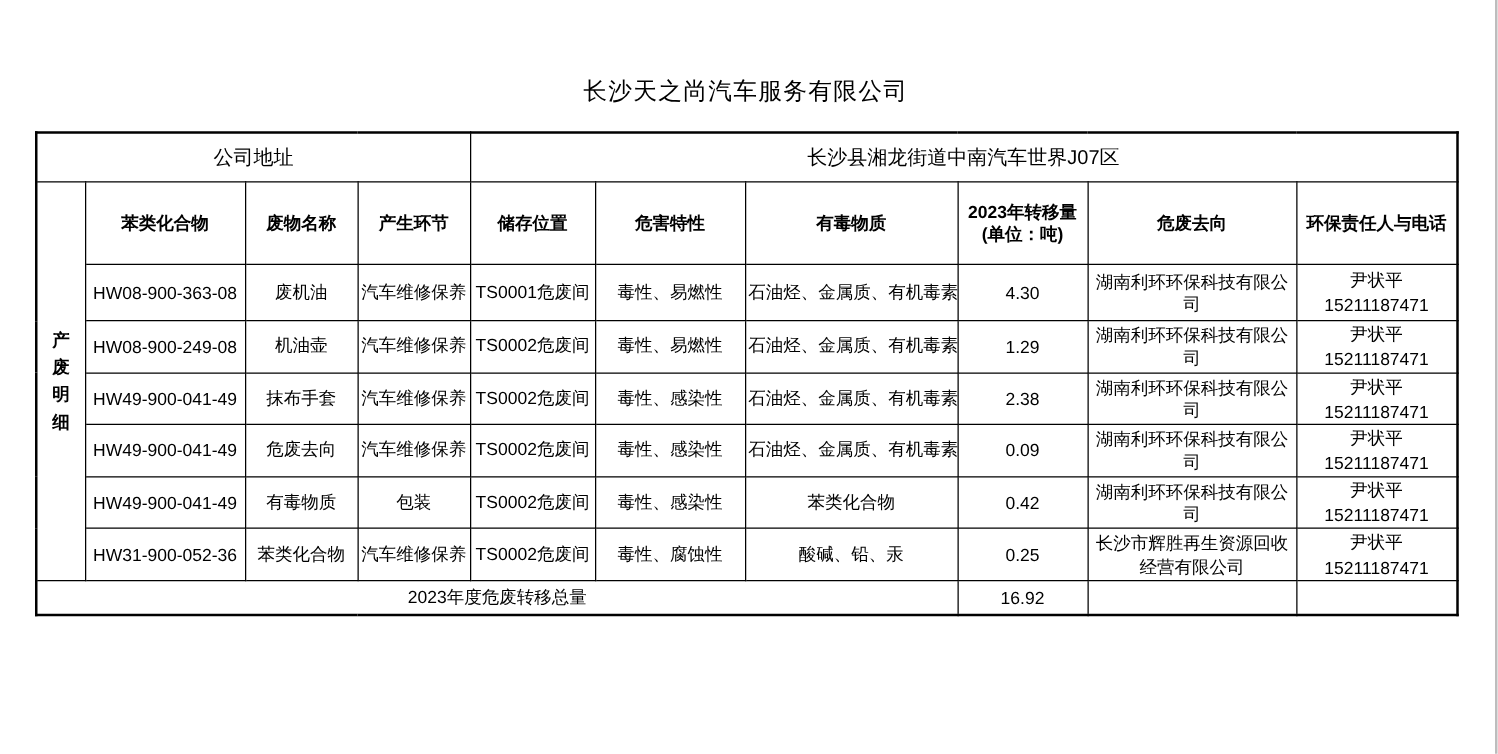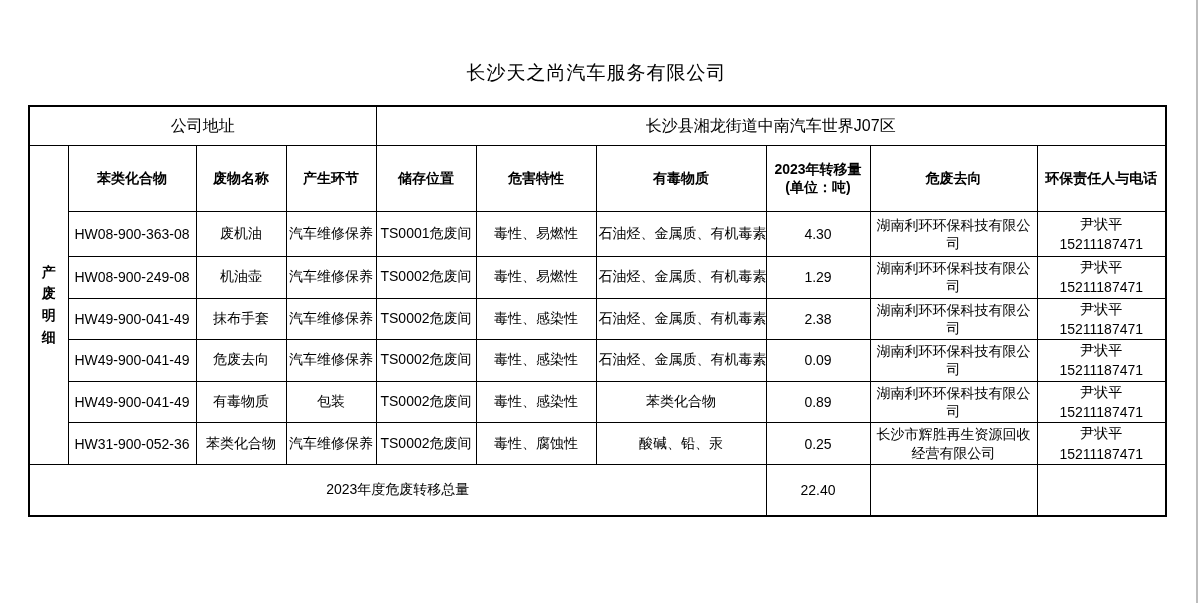--- a/index.html
+++ b/index.html
@@ -20,21 +20,21 @@
   table.waste td, table.waste th{
     border:1px solid #000;
     text-align:center;vertical-align:middle;
     padding:0 2px;font-size:14px;font-weight:normal;overflow:hidden;
   }
   tr.addr-row td{font-size:16px;font-weight:normal;height:38px}
   tr.head-row td, tr.head-row th{font-weight:bold;height:65px;font-size:14px}
   td.side{font-weight:bold;font-size:17px;line-height:1.55;padding:0}
   tr.dr1{height:45px}
   tr.dr{height:40px}
-  tr.total-row{height:52px}
+  tr.total-row{height:28px}
   td.num{font-size:16px}
   td.toxic{font-size:13.5px;white-space:nowrap}
   td.dest{font-size:13.5px;line-height:1.3}
   td.contact{font-size:15px;line-height:1.45}
   td.total-label{font-size:15px}
   .edge-strip{
     position:absolute;right:0;top:0;width:2px;height:603px;background:#bdbdbd;
   }
 </style>
 </head>
@@ -143,21 +143,21 @@
     </td>
   </tr>
 
   <tr class="dr">
     <td>HW49-900-041-49</td>
     <td>有毒物质</td>
     <td>包装</td>
     <td>TS0002危废间</td>
     <td>毒性、感染性</td>
     <td class="toxic">苯类化合物</td>
-    <td class="num">0.89</td>
+    <td class="num">0.42</td>
     <td class="dest">湖南利环环保科技有限公司</td>
     <td class="contact">
       <div>尹状平</div>
       <div>15211187471</div>
     </td>
   </tr>
 
   <tr class="dr">
     <td>HW31-900-052-36</td>
     <td>苯类化合物</td>
@@ -168,20 +168,20 @@
     <td class="num">0.25</td>
     <td class="dest">长沙市辉胜再生资源回收经营有限公司</td>
     <td class="contact">
       <div>尹状平</div>
       <div>15211187471</div>
     </td>
   </tr>
 
   <tr class="total-row">
     <td colspan="7" class="total-label">2023年度危废转移总量</td>
-    <td class="num">22.40</td>
+    <td class="num">16.92</td>
     <td></td>
     <td></td>
   </tr>
 </tbody>
   </table>
 
 <div class="edge-strip"></div>
 
 </body></html>

